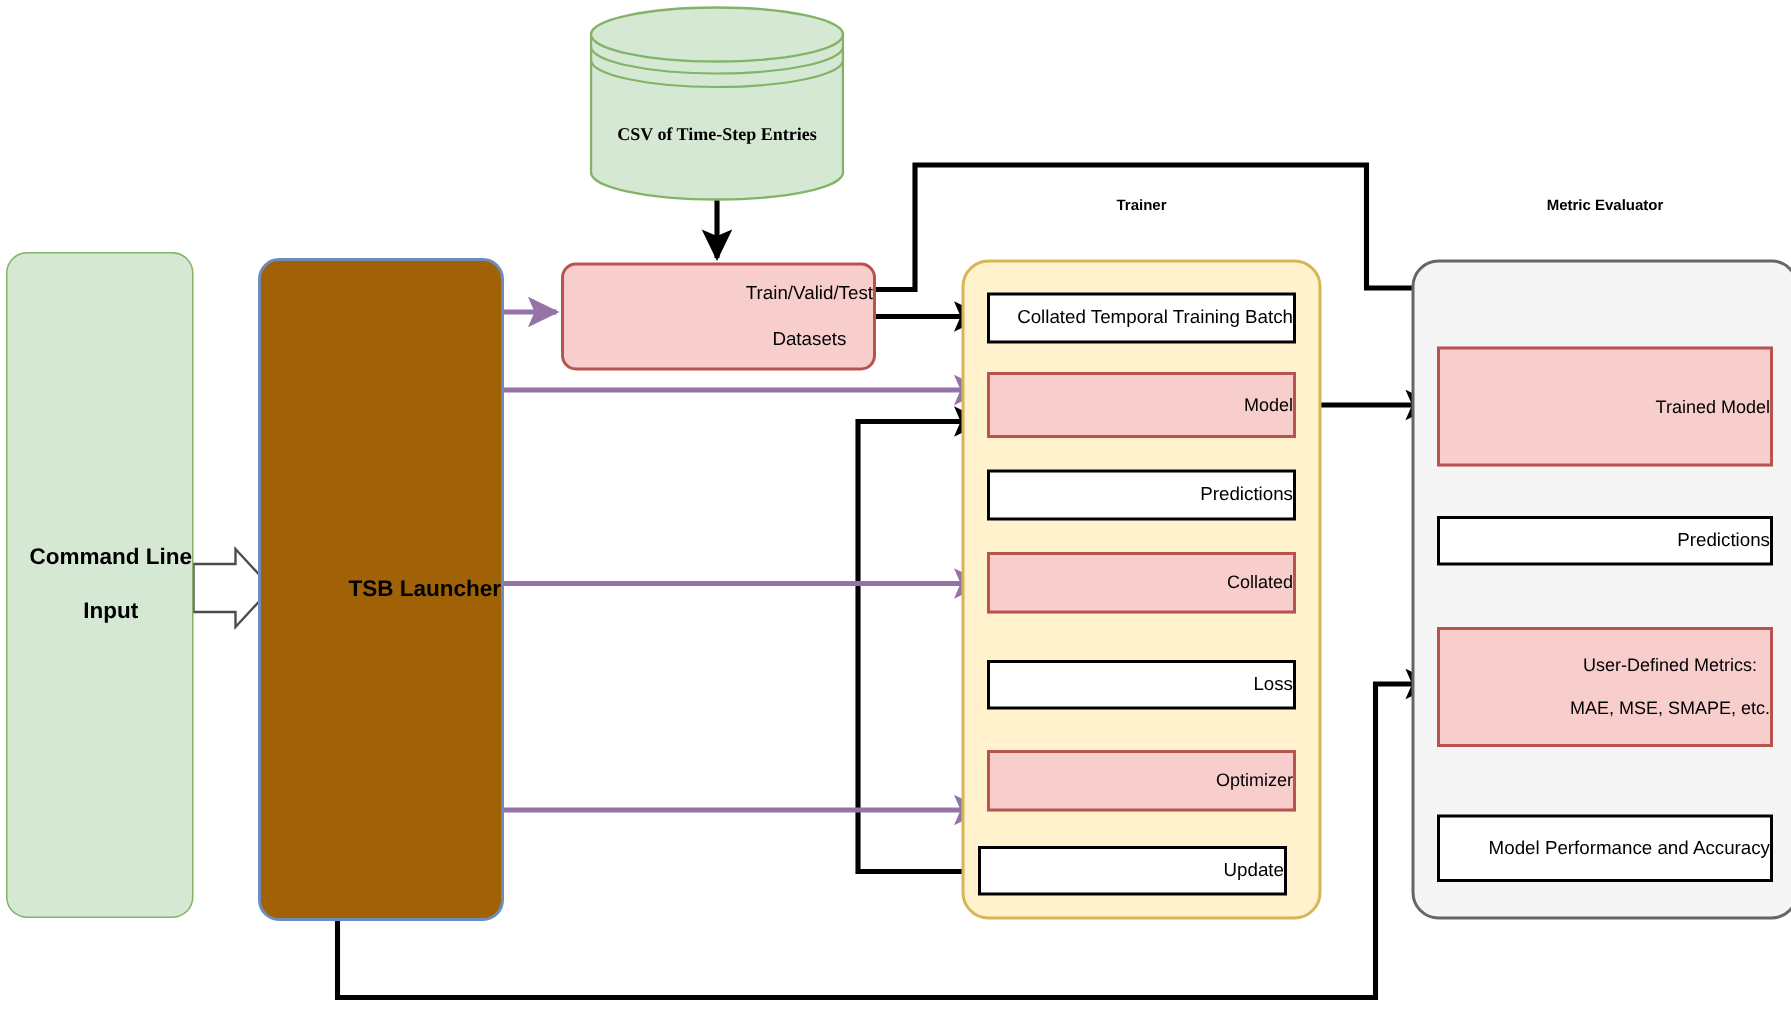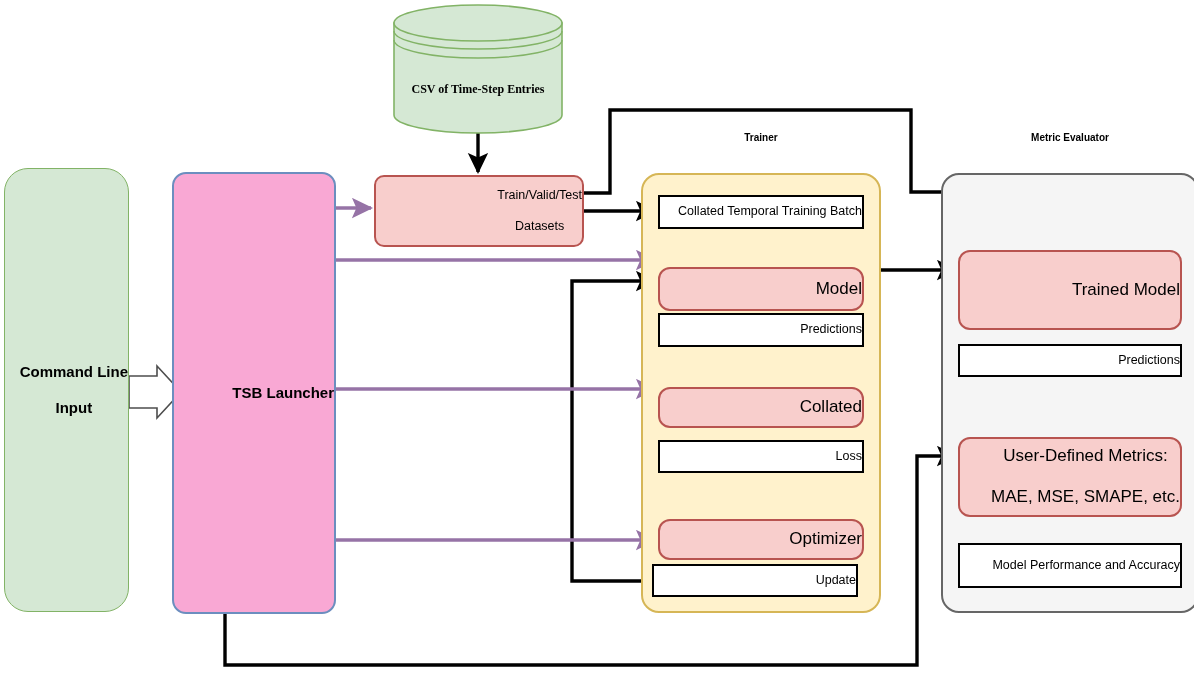--- a/index.html
+++ b/index.html
@@ -5,34 +5,34 @@
   html,body{margin:0;padding:0;background:#ffffff;}
   body{font-family:"Liberation Sans",sans-serif;}
   #stage{position:relative;width:1194px;height:681px;background:#ffffff;overflow:hidden;}
   #edges{position:absolute;left:0;top:0;width:1194px;height:681px;}
 
   .node{position:absolute;box-sizing:border-box;display:flex;align-items:center;
         justify-content:flex-end;text-align:center;}
   .node span{display:block;line-height:1.22;}
 
   
-  .cli{background:#D5E8D4;border:1.6px solid #82B366;border-radius:24px;
+  .cli{background:#D5E8D4;border:1.6px solid #82B366;border-radius:14px;
        font-weight:bold;font-size:15px;color:#000;}
-  .launcher{background:#f9a8d4;border:2px solid #6C8EBF;border-radius:14px;
+  .launcher{background:#a16207;border:2px solid #6C8EBF;border-radius:14px;
        font-weight:bold;font-size:15px;color:#000;}
   .trainer-box{background:#FFF2CC;border:2.4px solid #D6B656;border-radius:18px;}
   .metric-box{background:#F5F5F5;border:2.4px solid #666666;border-radius:18px;}
 
   
   .sect-title{position:absolute;font-weight:bold;font-size:10px;color:#000;
         text-align:center;}
 
   
-  .red{background:#F8CECC;border:2px solid #B85450;border-radius:12px;
-       font-size:17px;color:#000;margin-top:19px;}
+  .red{background:#F8CECC;border:2px solid #B85450;border-radius:0;
+       font-size:12px;color:#000;}
   .white{background:#FFFFFF;border:2.6px solid #000000;border-radius:0;
        font-size:12.5px;color:#000;}
   .datasets{background:#F8CECC;border:2.4px solid #B85450;border-radius:10px;
        font-size:12.5px;color:#000;}
 
   
   .cyl{position:absolute;}
   .cyl-label{position:absolute;width:100%;text-align:center;font-size:12px;
        font-weight:bold;color:#000;font-family:Liberation Serif, serif;}
 </style>

